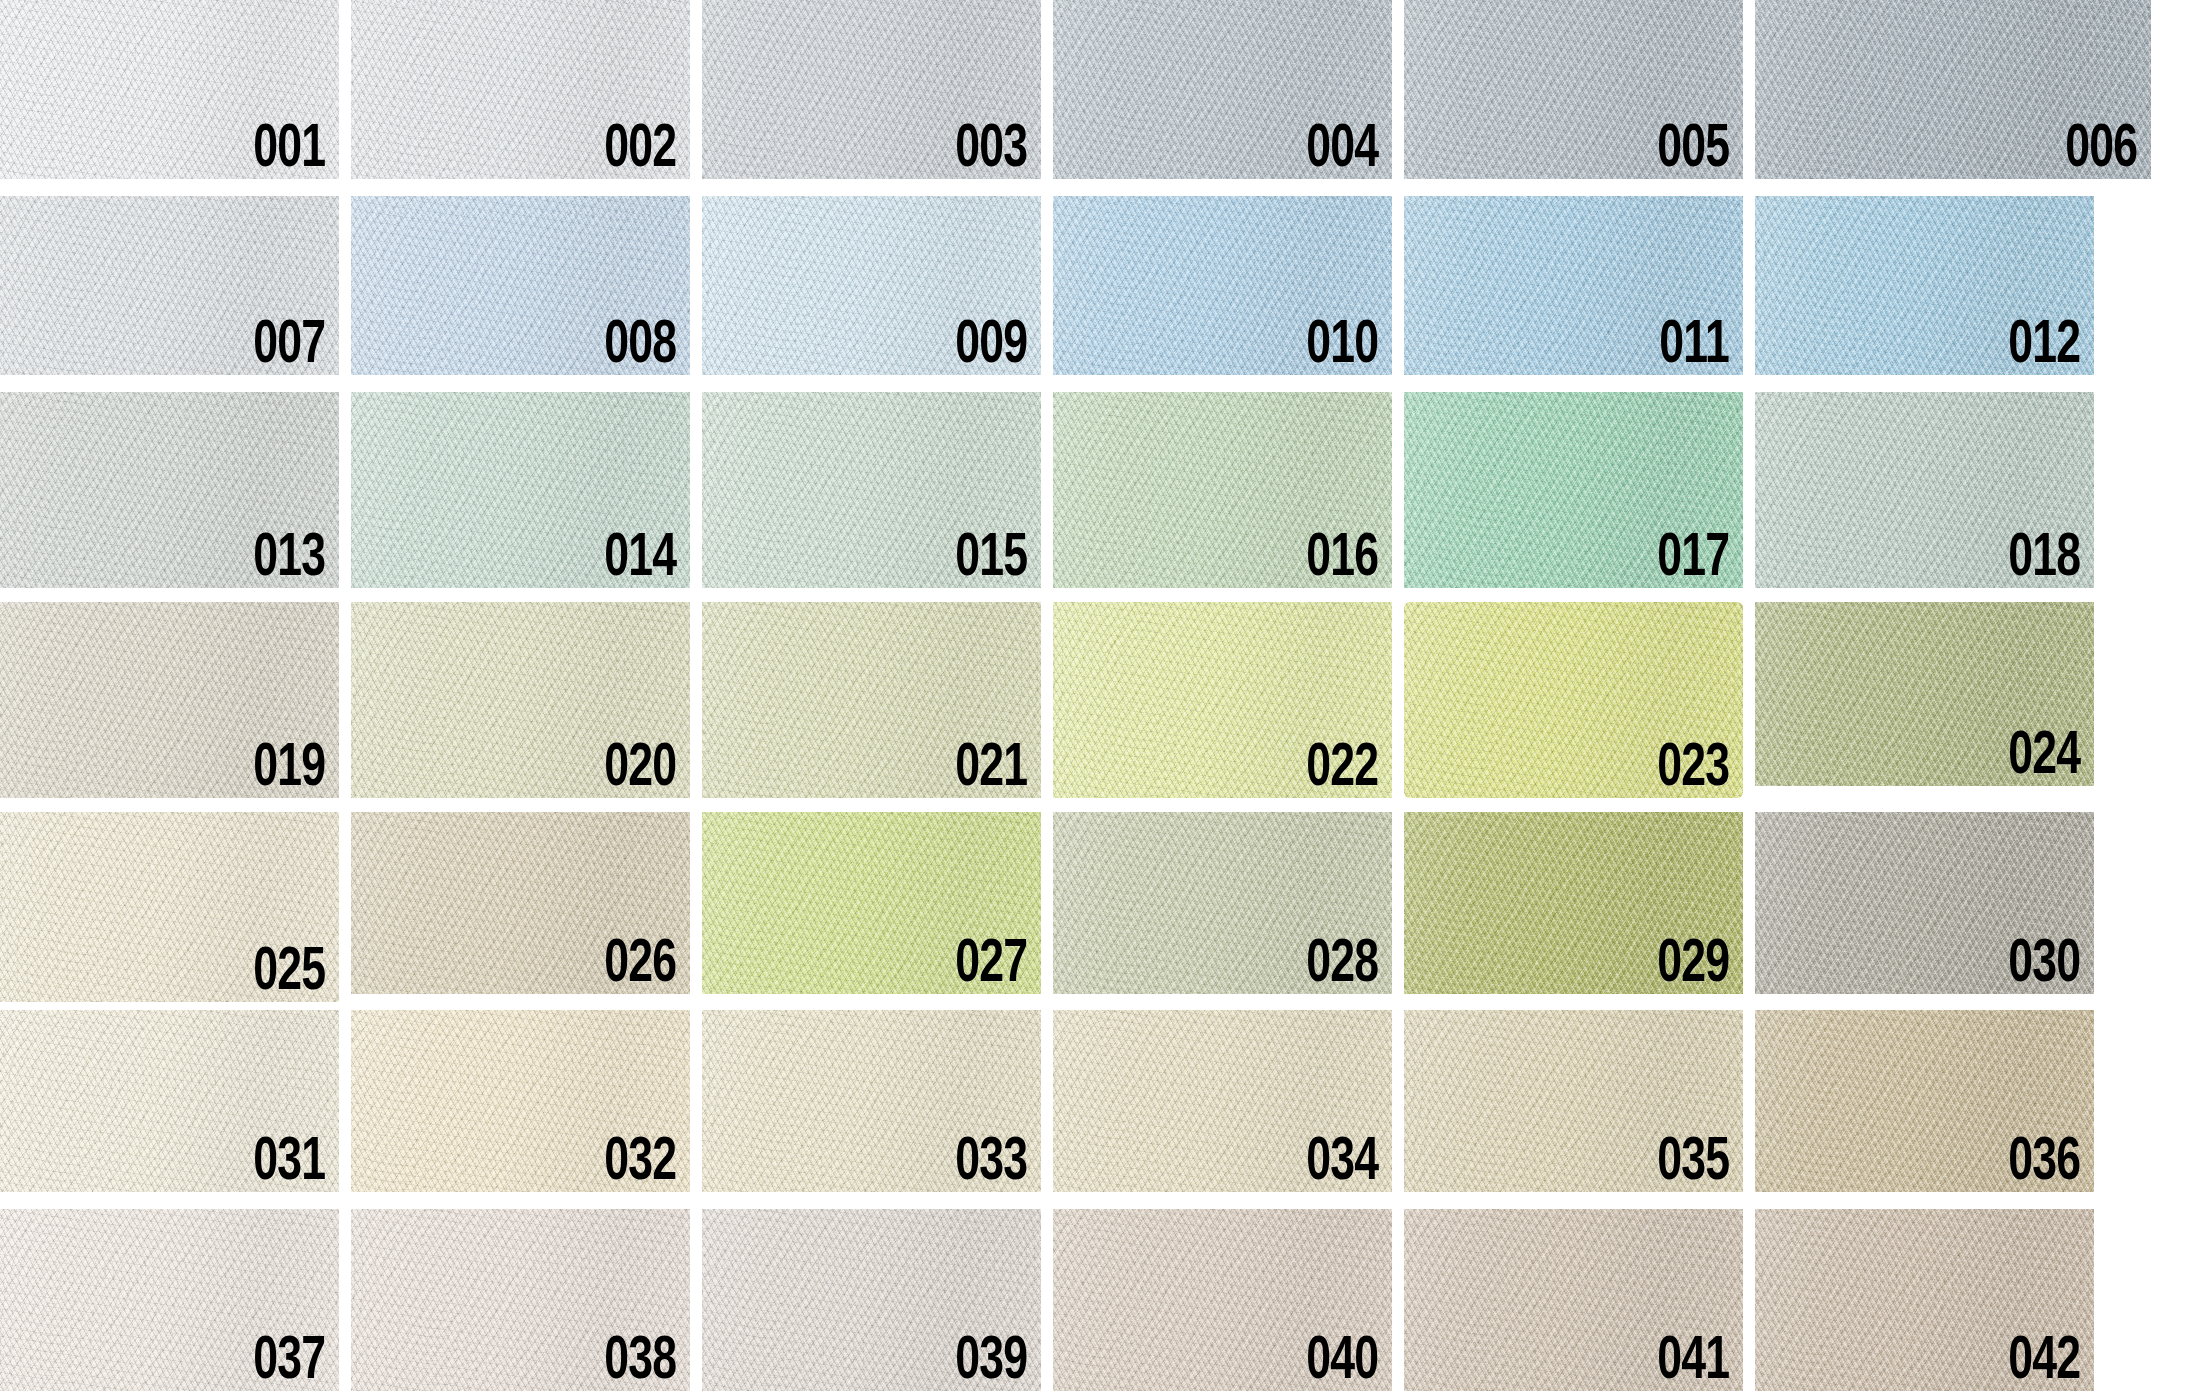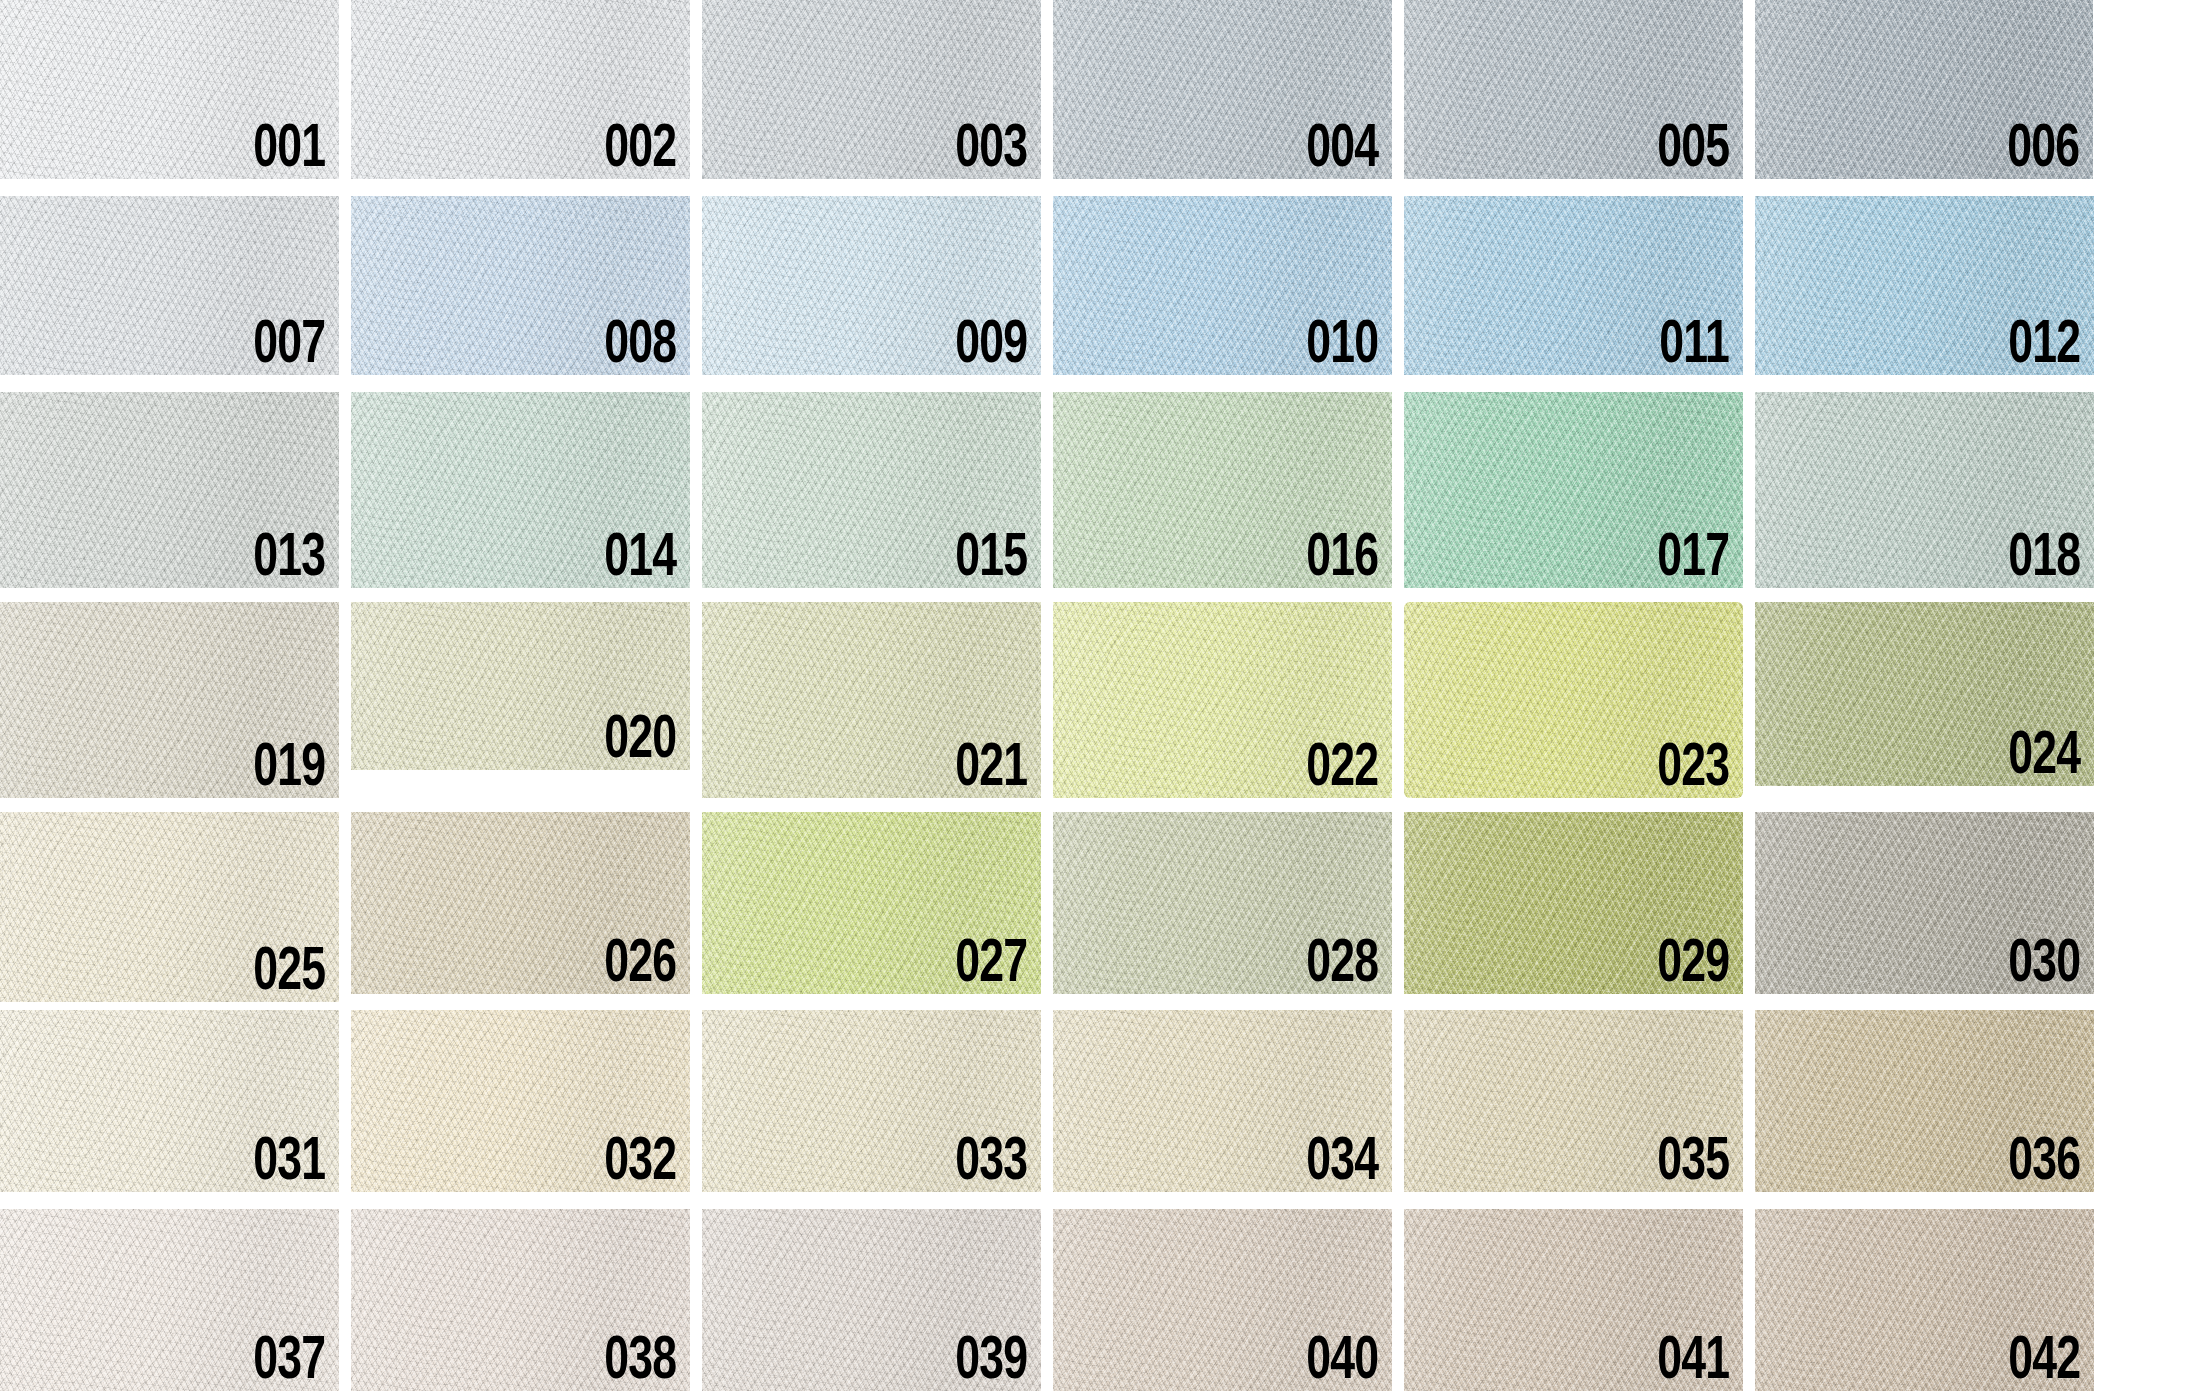--- a/index.html
+++ b/index.html
@@ -114,21 +114,21 @@
       <div class="sweep"></div>
       <div class="tex" style="background-position: 2px 28px, 21px 20px, 33px 15px, 24px 9px, 40px 17px, 6px 23px;"></div>
       <div class="label">004</div>
     </div>
     <div class="swatch" style="left: 1404px; top: 0px; width: 339px; height: 179px;">
       <div class="fill" style="background: rgb(181, 191, 198);"></div>
       <div class="sweep"></div>
       <div class="tex" style="background-position: 15px 10px, 28px 6px, 1px 20px, 10px 12px, 22px 10px, 1px 14px;"></div>
       <div class="label">005</div>
     </div>
-    <div class="swatch" style="left: 1755px; top: 0px; width: 338px; height: 179px;">
+    <div class="swatch" style="left: 1755px; top: 0px; width: 396px; height: 179px;">
       <div class="fill" style="background: rgb(170, 181, 189);"></div>
       <div class="sweep"></div>
       <div class="tex" style="background-position: 28px 33px, 6px 23px, 12px 2px, 29px 15px, 4px 3px, 17px 5px;"></div>
       <div class="label">006</div>
     </div>
     <div class="swatch" style="left: 0px; top: 196px; width: 339px; height: 179px;">
       <div class="fill" style="background: rgb(223, 227, 230);"></div>
       <div class="sweep"></div>
       <div class="tex" style="background-position: 4px 15px, 13px 9px, 23px 7px, 15px 18px, 33px 15px, 12px 21px;"></div>
       <div class="label">007</div>
@@ -198,21 +198,21 @@
       <div class="sweep"></div>
       <div class="tex" style="background-position: 36px 22px, 3px 10px, 15px 16px, 26px 24px, 23px 14px, 20px 22px;"></div>
       <div class="label">018</div>
     </div>
     <div class="swatch" style="left: 0px; top: 602px; width: 339px; height: 196px;">
       <div class="fill" style="background: rgb(222, 218, 203);"></div>
       <div class="sweep"></div>
       <div class="tex" style="background-position: 12px 4px, 10px 27px, 26px 21px, 12px 0px, 5px 7px, 15px 13px;"></div>
       <div class="label">019</div>
     </div>
-    <div class="swatch" style="left: 351px; top: 602px; width: 339px; height: 168px;">
+    <div class="swatch" style="left: 351px; top: 602px; width: 339px; height: 196px;">
       <div class="fill" style="background: rgb(226, 226, 196);"></div>
       <div class="sweep"></div>
       <div class="tex" style="background-position: 25px 27px, 17px 13px, 37px 3px, 31px 3px, 34px 0px, 10px 4px;"></div>
       <div class="label">020</div>
     </div>
     <div class="swatch" style="left: 702px; top: 602px; width: 339px; height: 196px;">
       <div class="fill" style="background: rgb(222, 224, 187);"></div>
       <div class="sweep"></div>
       <div class="tex" style="background-position: 1px 9px, 24px 30px, 5px 8px, 17px 6px, 16px 12px, 5px 20px;"></div>
       <div class="label">021</div>

